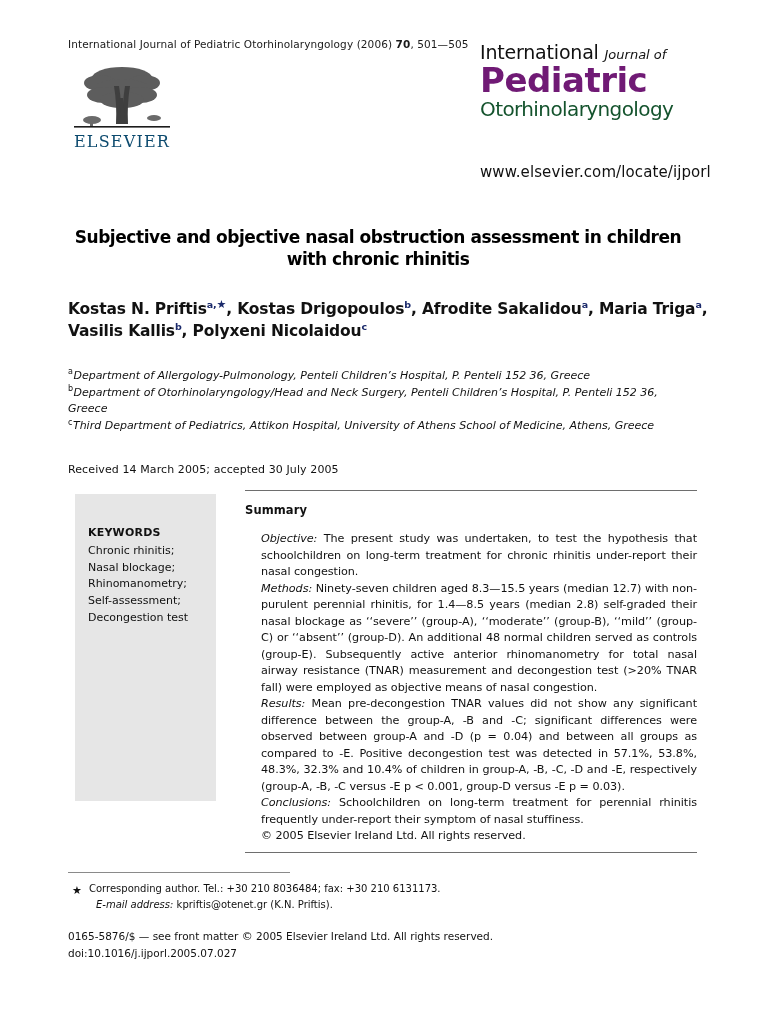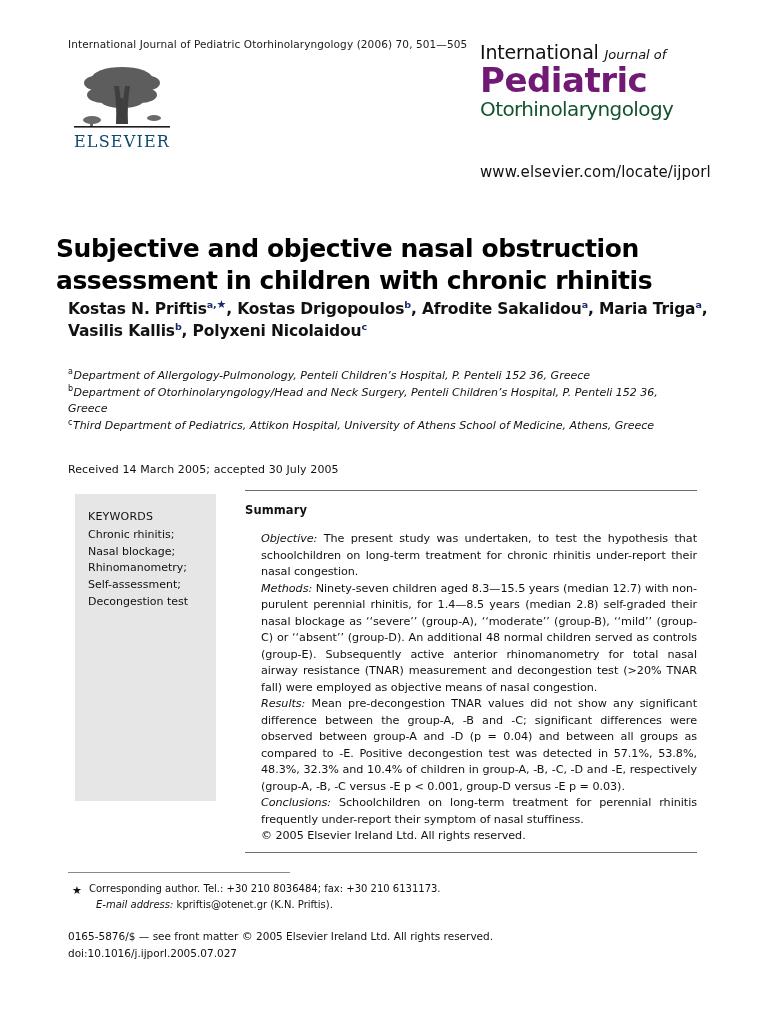--- a/index.html
+++ b/index.html
@@ -27,21 +27,21 @@
     top: 38px;
     width: 631px;
     height: 112px;
   }
   .journal-ref {
     font-size: 10.5px;
     letter-spacing: .1px;
     color: #1a1a1a;
     white-space: nowrap;
   }
-  .journal-ref b { font-weight: normal; }
+  .journal-ref b { font-weight: bold; }
 
   .elsevier-logo {
     position: absolute;
     left: 2px;
     top: 20px;
     width: 104px;
     height: 96px;
   }
   .elsevier-wordmark {
     position: absolute;
@@ -92,28 +92,29 @@
     width: 220px;
     font-size: 15px;
     color: #111;
     text-align: right;
     letter-spacing: .1px;
   }
 
   
   .title {
     position: absolute;
-    left: 56px;
+    left: 68px;
     top: 216px;
     width: 620px;
-    font-size: 25px;
+    font-size: 17px;
     font-weight: bold;
     line-height: 1.27;
     letter-spacing: -.45px;
     color: #000;
+    text-align: center;
   }
 
   
   .authors {
     position: absolute;
     left: 68px;
     top: 298px;
     width: 640px;
     font-size: 15.5px;
     font-weight: bold;
@@ -171,23 +172,24 @@
   .kw-inner {
     position: absolute;
     left: 13px;
     top: 15px;
     width: 124px;
     font-size: 11px;
     line-height: 1.53;
     color: #111;
   }
   .kw-title {
-    font-weight: normal;
+    font-weight: bold;
     letter-spacing: .2px;
     margin-bottom: 1px;
+    margin-top: 16px;
   }
 
   
   .abs-col {
     position: absolute;
     left: 245px;
     top: 490px;
     width: 452px;
   }
   .rule {

